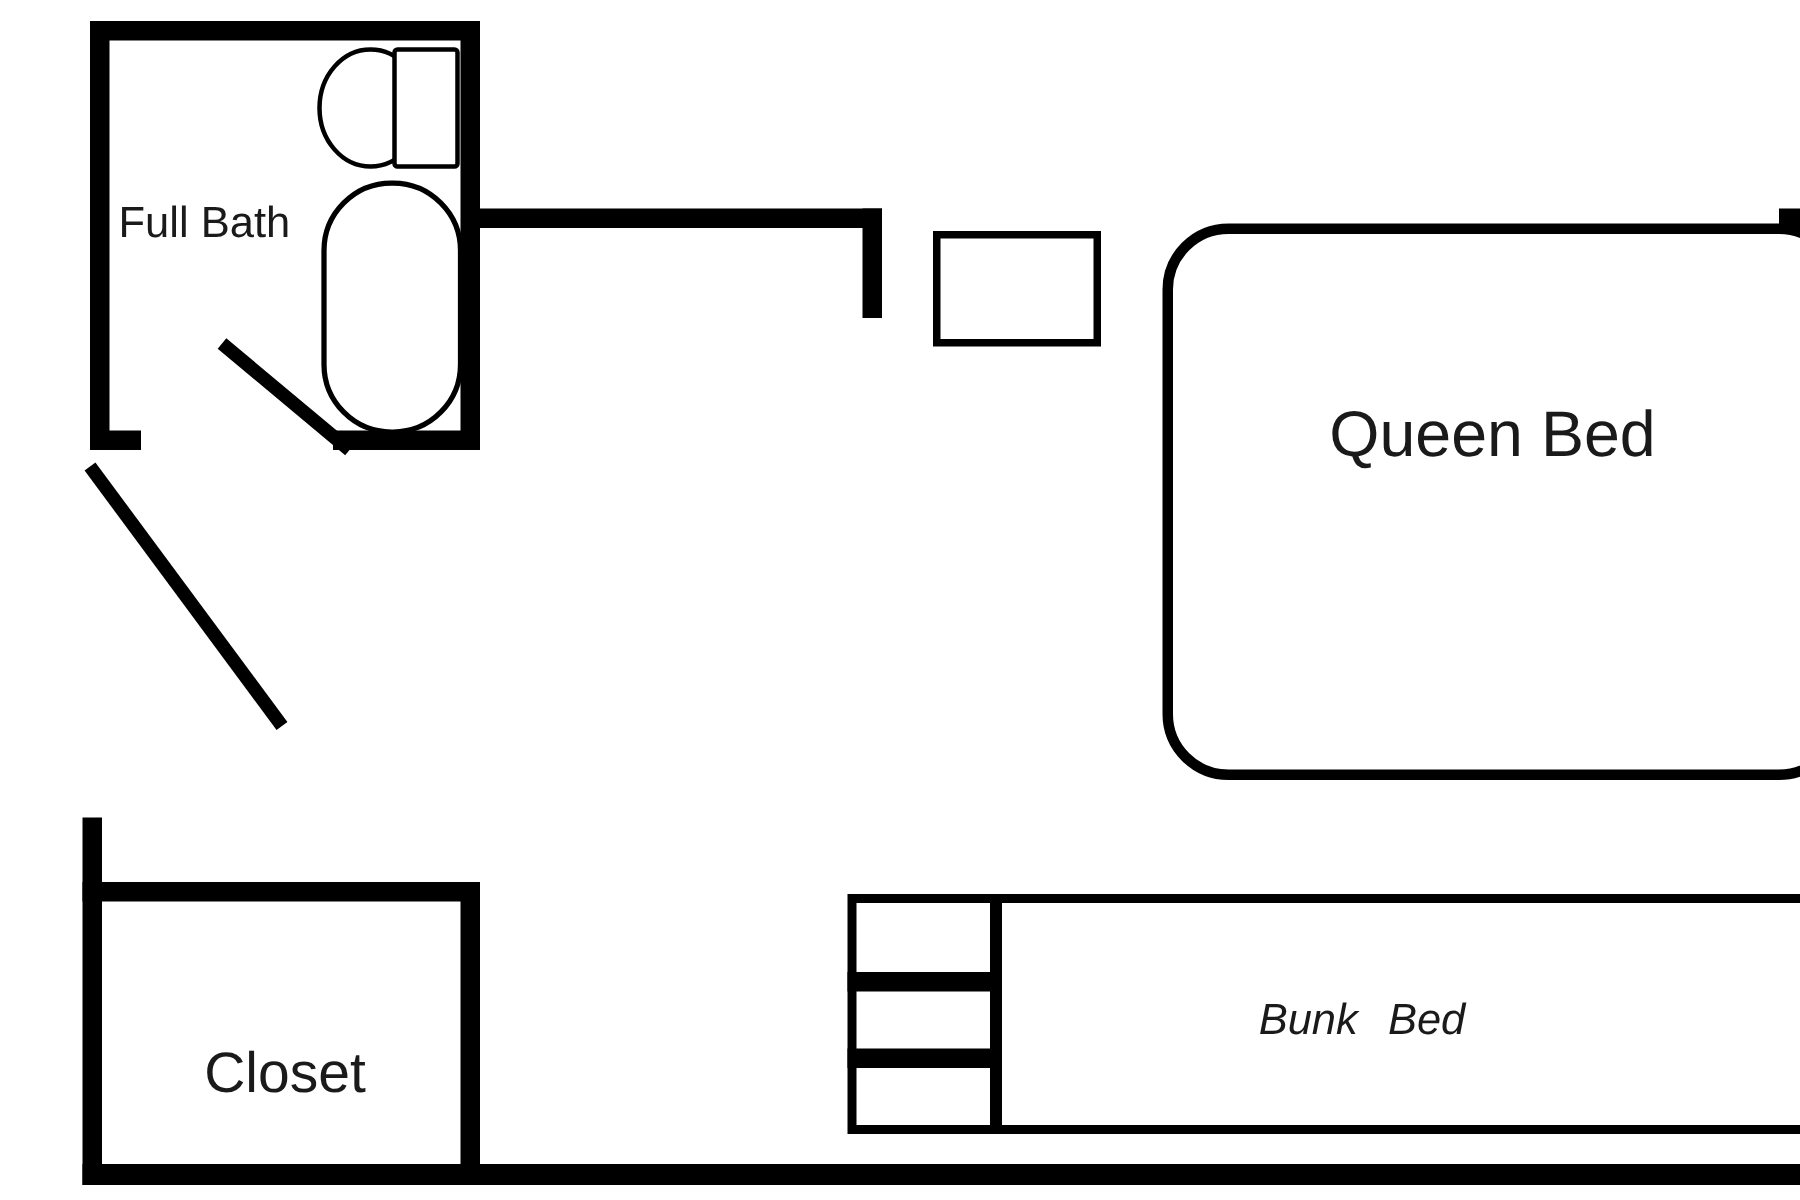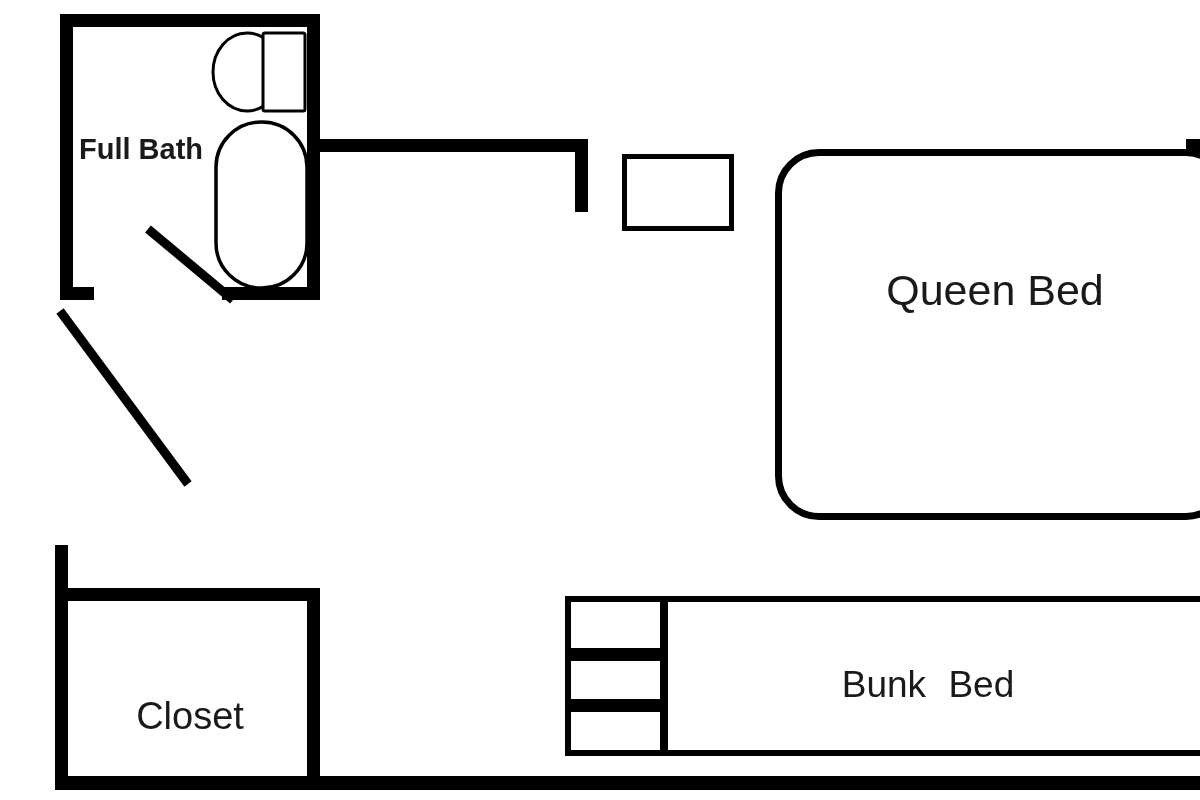--- a/index.html
+++ b/index.html
@@ -36,24 +36,24 @@
 
   #nightstand-box { left: 622px; top: 154px; width: 112px; height: 77px; border-width: 5px; }
 
   #queen-bed {
     left: 775px; top: 149px; width: 455px; height: 371px;
     border-width: 7px; border-radius: 44px;
   }
 
   #bunk-bed { left: 565px; top: 596px; width: 660px; height: 160px; border-width: 6px; }
 
-  #full-bath-label { left: 79px; top: 131px; font-size: 29px; font-weight: bold; }
+  #full-bath-label { left: 79px; top: 131px; font-size: 29px; }
   #queen-bed-label { left: 775px; top: 264px; width: 440px; font-size: 43px; }
   #closet-label { left: 60px; top: 693px; width: 260px; font-size: 38px; }
-  #bunk-bed-label { left: 668px; top: 662px; width: 520px; font-size: 37px; word-spacing: 12px; }
+  #bunk-bed-label { left: 648px; top: 662px; width: 520px; font-size: 29px; word-spacing: 12px; font-style: italic; }
 
   .overlay {
     position: absolute; left: 0; top: 0;
     width: 1200px; height: 800px;
     pointer-events: none;
   }
 </style>
 </head>
 <body>
 

